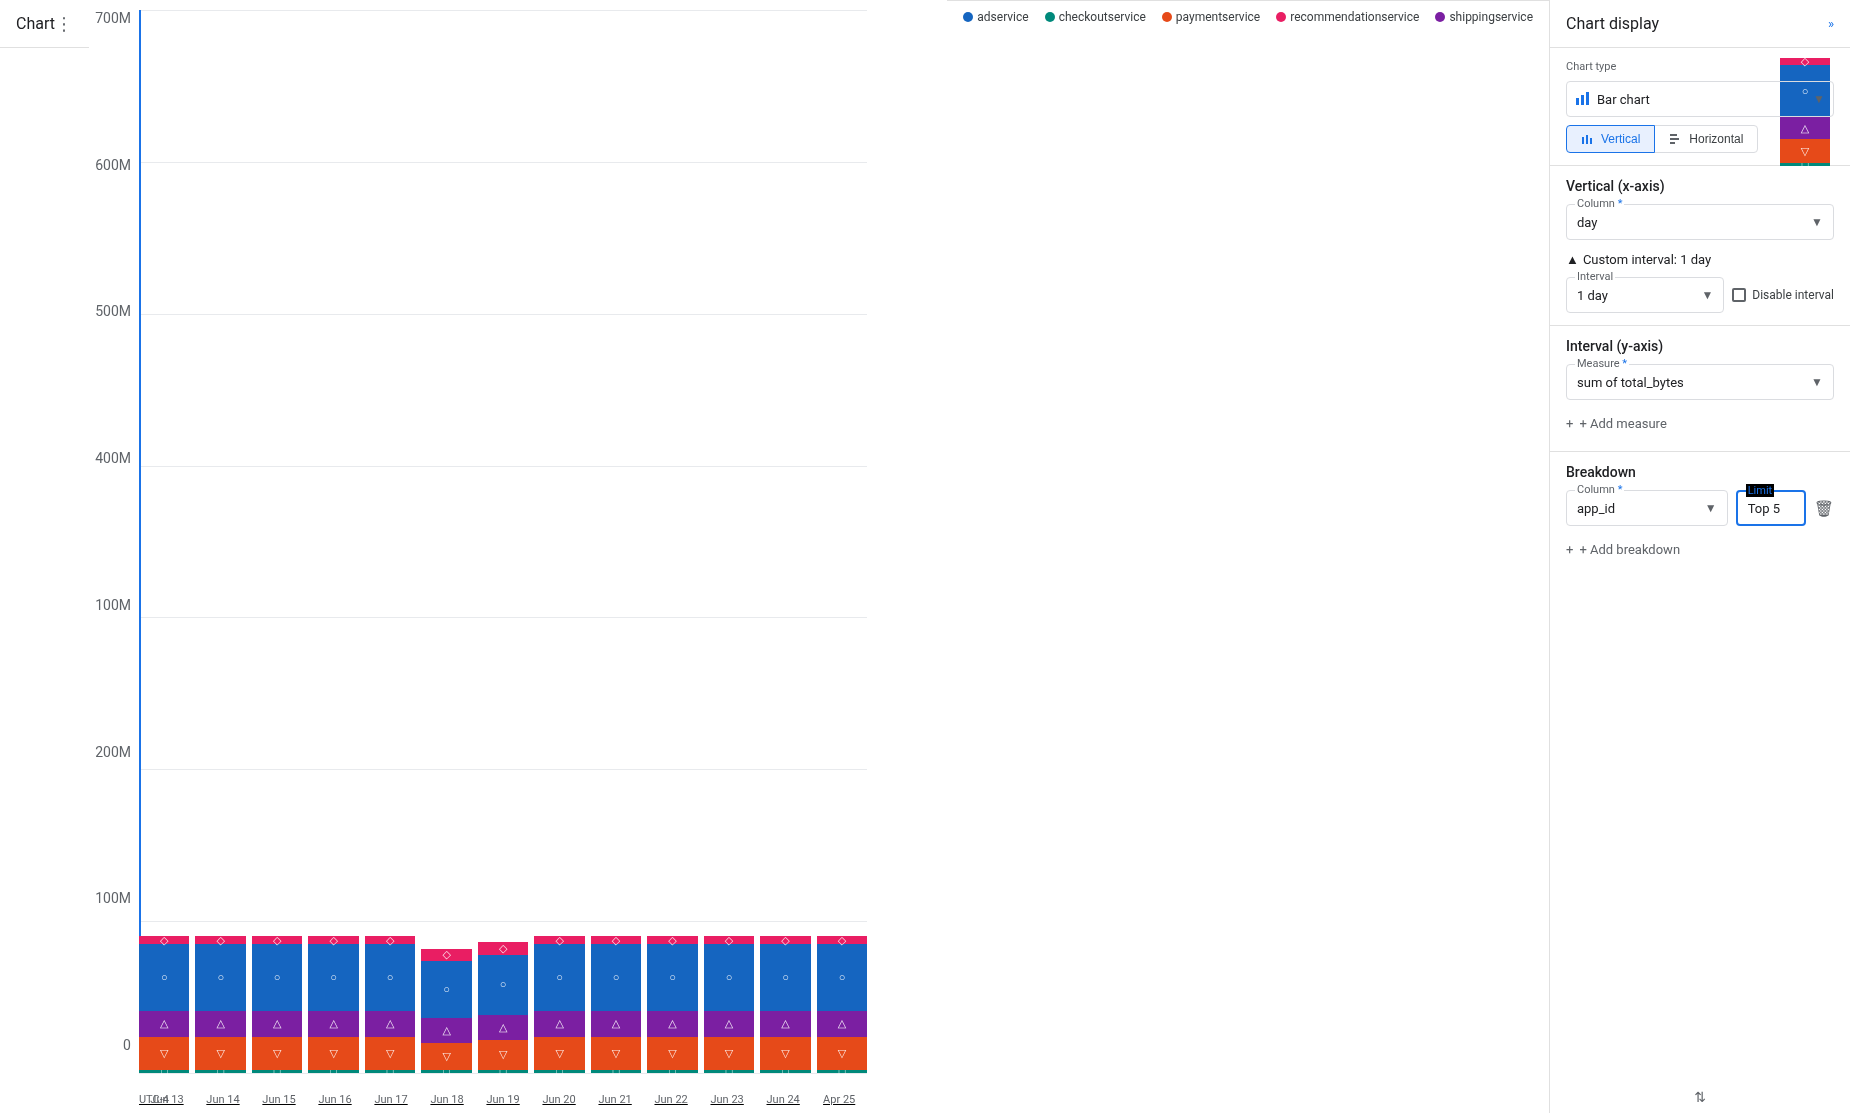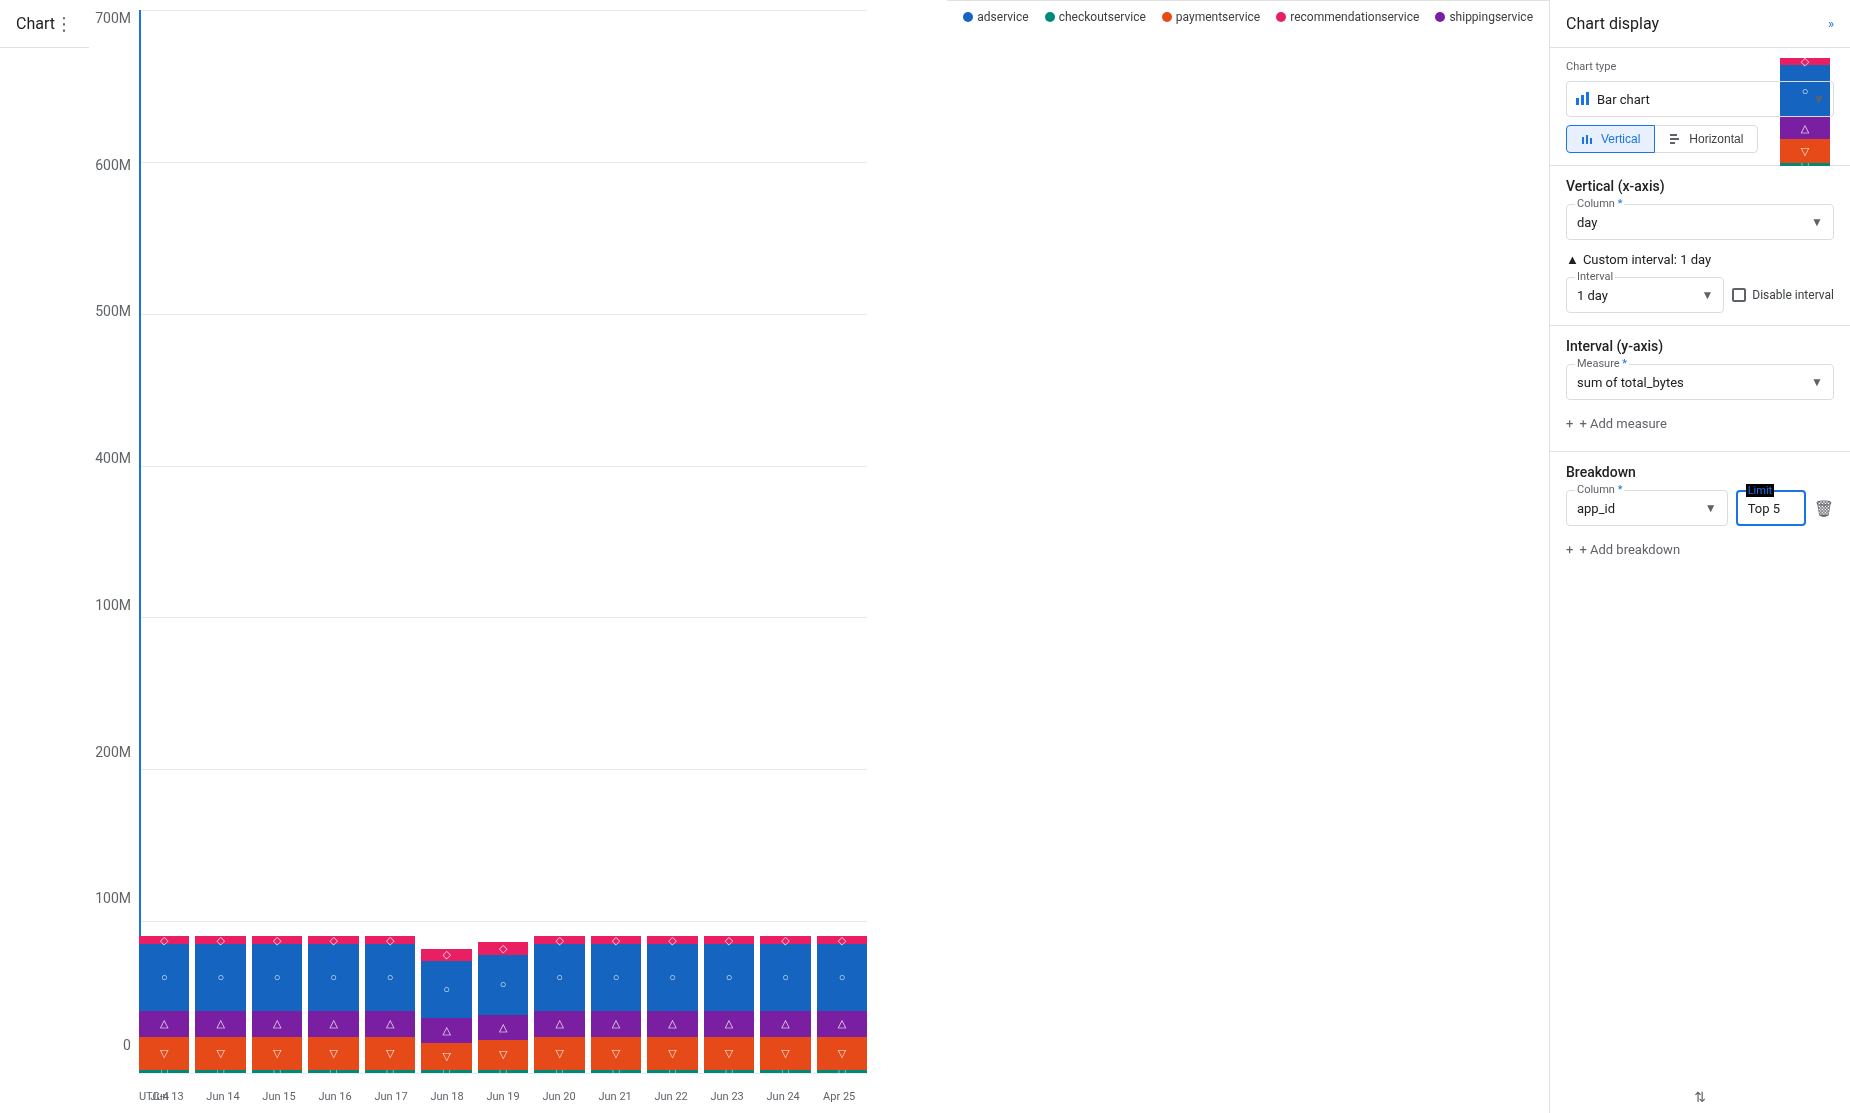--- a/index.html
+++ b/index.html
@@ -550,21 +550,21 @@
               <div class="bar-segment seg-teal" style="height: 2.22222%; font-size: 11px;">□</div>
               <div class="bar-segment seg-orange" style="height: 24.4444%; font-size: 11px;">▽</div>
               <div class="bar-segment seg-purple" style="height: 18.8889%; font-size: 11px;">△</div>
               <div class="bar-segment seg-blue" style="height: 48.8889%; font-size: 11px;">○</div>
               <div class="bar-segment seg-pink" style="height: 5.55556%; font-size: 11px;">◇</div>
             </div>
           </div>
         </div>
     </div>
 
-    <div style="position:absolute; left:50px; right:80px; bottom:10px; height:28px; display:flex; align-items:flex-end; padding-top:20px;" id="x-axis-labels">
+    <div style="position:absolute; left:50px; right:80px; bottom:10px; height:28px; display:flex; align-items:center; padding-top:20px;text-decoration:underline;" id="x-axis-labels">
         <span style="font-size: 11px; color: rgb(95, 99, 104); width: 0px; white-space: nowrap; margin-right: 0px;">UTC-4</span>
         <span class="x-label">Jun 13</span>
         <span class="x-label">Jun 14</span>
         <span class="x-label">Jun 15</span>
         <span class="x-label">Jun 16</span>
         <span class="x-label">Jun 17</span>
         <span class="x-label">Jun 18</span>
         <span class="x-label">Jun 19</span>
         <span class="x-label">Jun 20</span>
         <span class="x-label">Jun 21</span>

